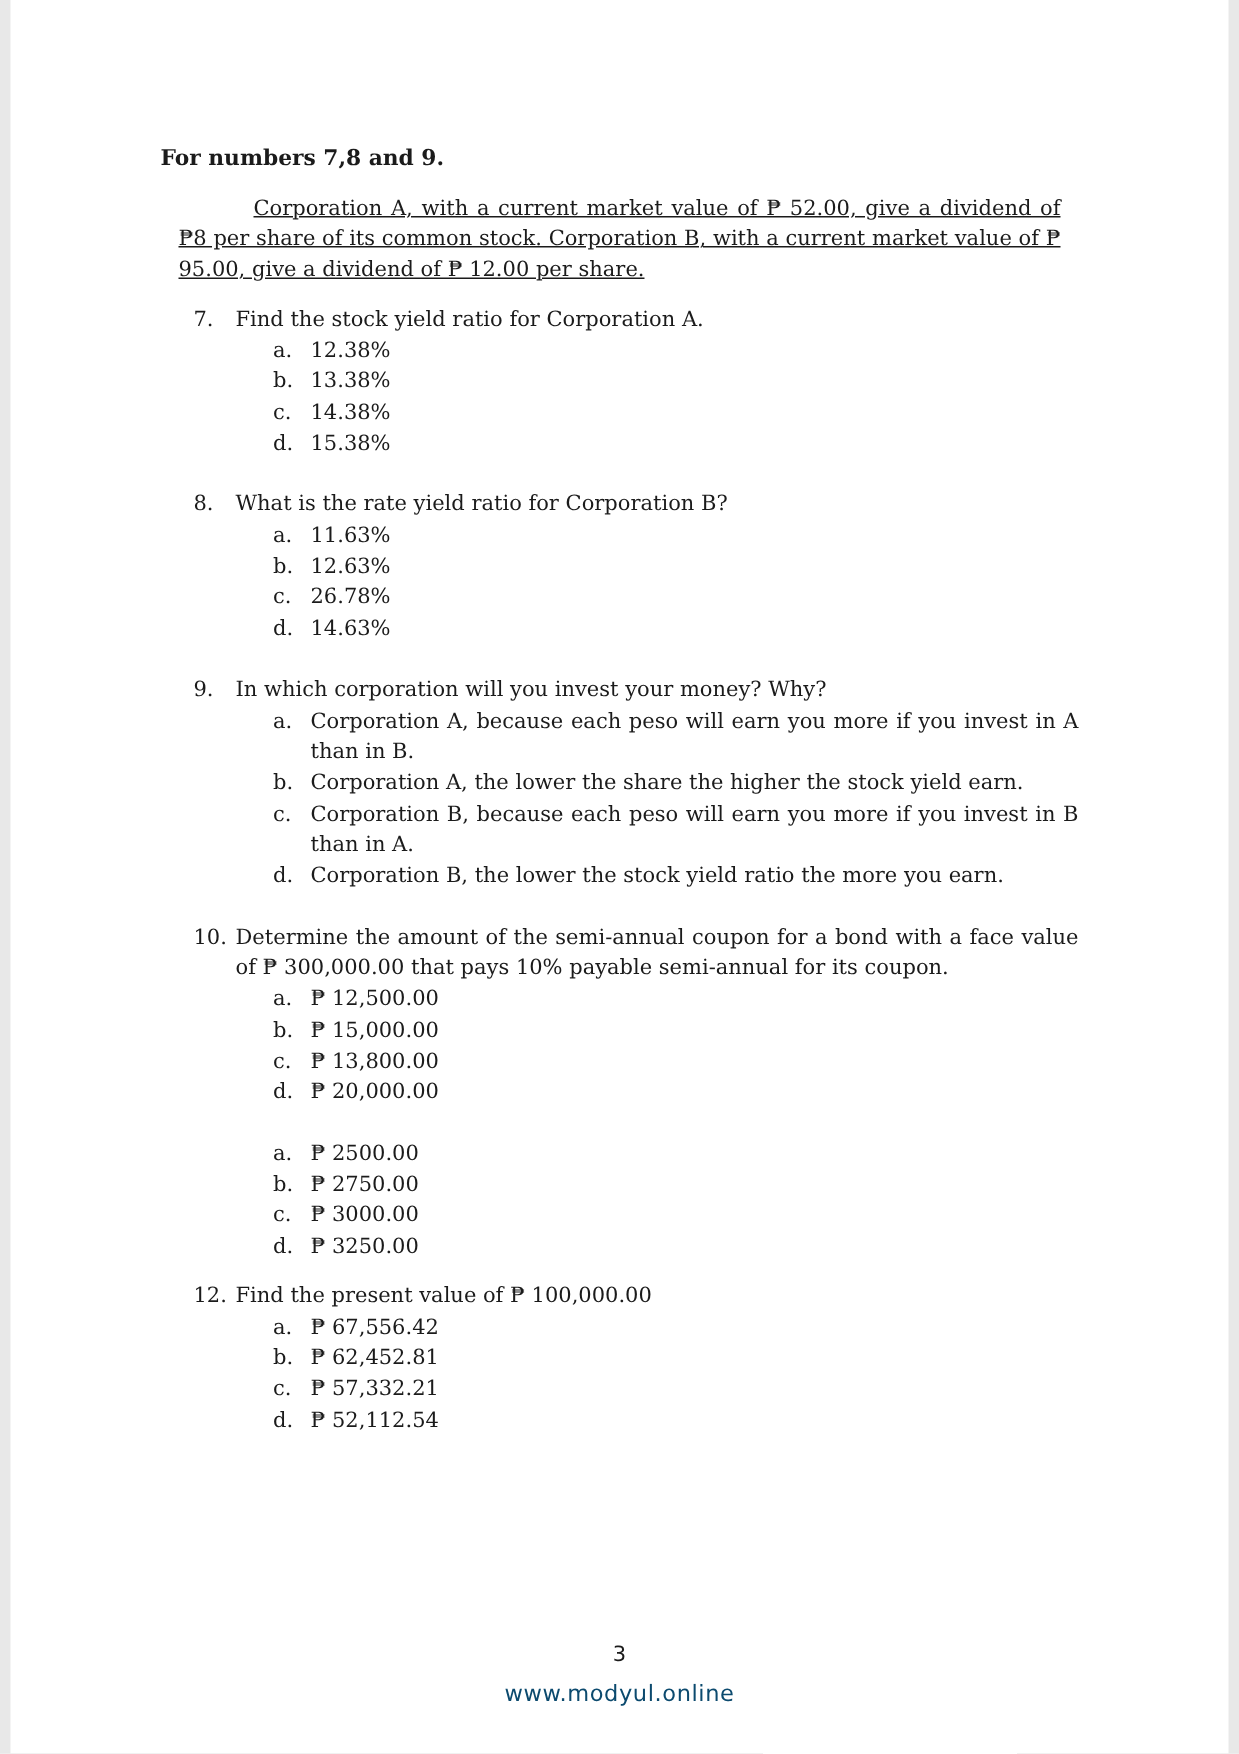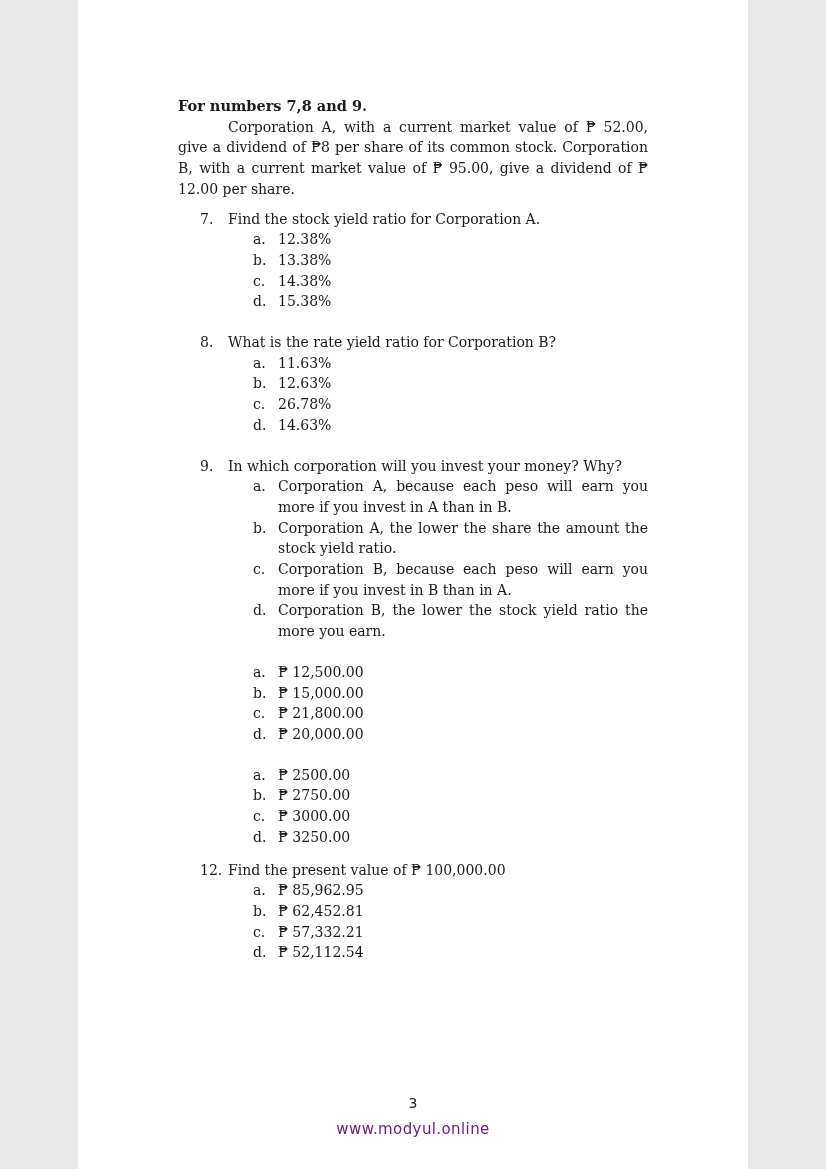--- a/index.html
+++ b/index.html
@@ -1,18 +1,18 @@
 <!DOCTYPE html>
 <html><head>
 <meta charset="utf-8">
 <style>
   html, body { margin: 0; padding: 0; background: #e8e8e8; }
   .page {
     position: relative;
-    width: 670px;
+    width: 812px;
     height: 1169px;
     background: #ffffff;
     margin: 0 auto;
     overflow: hidden;
     font-family: "DejaVu Serif", "Liberation Serif", serif;
     font-size: 14px;
     line-height: 20.7px;
     color: #1b1b1b;
   }
   .content {
@@ -20,23 +20,24 @@
     left: 100px;
     right: 100px;
     top: 96px;
   }
   .heading {
     font-weight: bold;
     font-size: 14.5px;
   }
   .heading.second { margin-top: 22px; }
   .intro {
-    margin: 0;
+    margin: 12px;
     text-align: justify;
     text-indent: 50px;
+    text-decoration: underline;
   }
   .question { margin-top: 20px; }
   .question.first { margin-top: 9px; }
   .question.no-gap { margin-top: 12px; }
   .q-row { display: flex; margin-left: 22px; }
   .q-num { flex: 0 0 28px; }
   .question.tight .q-num { flex: 0 0 auto; width: auto; }
   .q-text { flex: 1; text-align: justify; }
   .opt-row { display: flex; margin-left: 75px; }
   .opt-letter { flex: 0 0 25px; }
@@ -53,21 +54,21 @@
   }
   .footer-site {
     position: absolute;
     top: 1119px;
     left: 0;
     right: 0;
     text-align: center;
     font-family: "DejaVu Sans", "Liberation Sans", sans-serif;
     font-size: 15px;
     letter-spacing: 0.4px;
-    color: #701a75;
+    color: #0c4a6e;
   }
 </style>
 </head>
 <body>
 
 <div class="page">
   <div class="content">
 
     <div class="heading">For numbers 7,8 and 9.</div>
     <p class="intro">Corporation A, with a current market value of ₱ 52.00, give a dividend of ₱8 per share of its common stock. Corporation B, with a current market value of ₱ 95.00, give a dividend of ₱ 12.00 per share.</p>
@@ -122,44 +123,48 @@
       <div class="q-row">
         <span class="q-num">9.</span>
         <span class="q-text">In which corporation will you invest your money? Why?</span>
       </div>
       <div class="opt-row">
         <span class="opt-letter">a.</span>
         <span class="opt-text">Corporation A, because each peso will earn you more if you invest in A than in B.</span>
       </div>
       <div class="opt-row">
         <span class="opt-letter">b.</span>
-        <span class="opt-text">Corporation A, the lower the share the amount the stock yield ratio.</span>
+        <span class="opt-text">Corporation A, the lower the share the higher the stock yield earn.</span>
       </div>
       <div class="opt-row">
         <span class="opt-letter">c.</span>
         <span class="opt-text">Corporation B, because each peso will earn you more if you invest in B than in A.</span>
       </div>
       <div class="opt-row">
         <span class="opt-letter">d.</span>
         <span class="opt-text">Corporation B, the lower the stock yield ratio the more you earn.</span>
       </div>
     </div>
 
     <div class="question">
+      <div class="q-row">
+        <span class="q-num">10.</span>
+        <span class="q-text">Determine the amount of the semi-annual coupon for a bond with a face value of ₱ 300,000.00 that pays 10% payable semi-annual for its coupon.</span>
+      </div>
       <div class="opt-row">
         <span class="opt-letter">a.</span>
         <span class="opt-text">₱ 12,500.00</span>
       </div>
       <div class="opt-row">
         <span class="opt-letter">b.</span>
         <span class="opt-text">₱ 15,000.00</span>
       </div>
       <div class="opt-row">
         <span class="opt-letter">c.</span>
-        <span class="opt-text">₱ 21,800.00</span>
+        <span class="opt-text">₱ 13,800.00</span>
       </div>
       <div class="opt-row">
         <span class="opt-letter">d.</span>
         <span class="opt-text">₱ 20,000.00</span>
       </div>
     </div>
 
 
     <div class="question tight">
       <div class="opt-row">
@@ -180,21 +185,21 @@
       </div>
     </div>
 
     <div class="question no-gap">
       <div class="q-row">
         <span class="q-num">12.</span>
         <span class="q-text">Find the present value of ₱ 100,000.00</span>
       </div>
       <div class="opt-row">
         <span class="opt-letter">a.</span>
-        <span class="opt-text">₱ 85,962.95</span>
+        <span class="opt-text">₱ 67,556.42</span>
       </div>
       <div class="opt-row">
         <span class="opt-letter">b.</span>
         <span class="opt-text">₱ 62,452.81</span>
       </div>
       <div class="opt-row">
         <span class="opt-letter">c.</span>
         <span class="opt-text">₱ 57,332.21</span>
       </div>
       <div class="opt-row">

